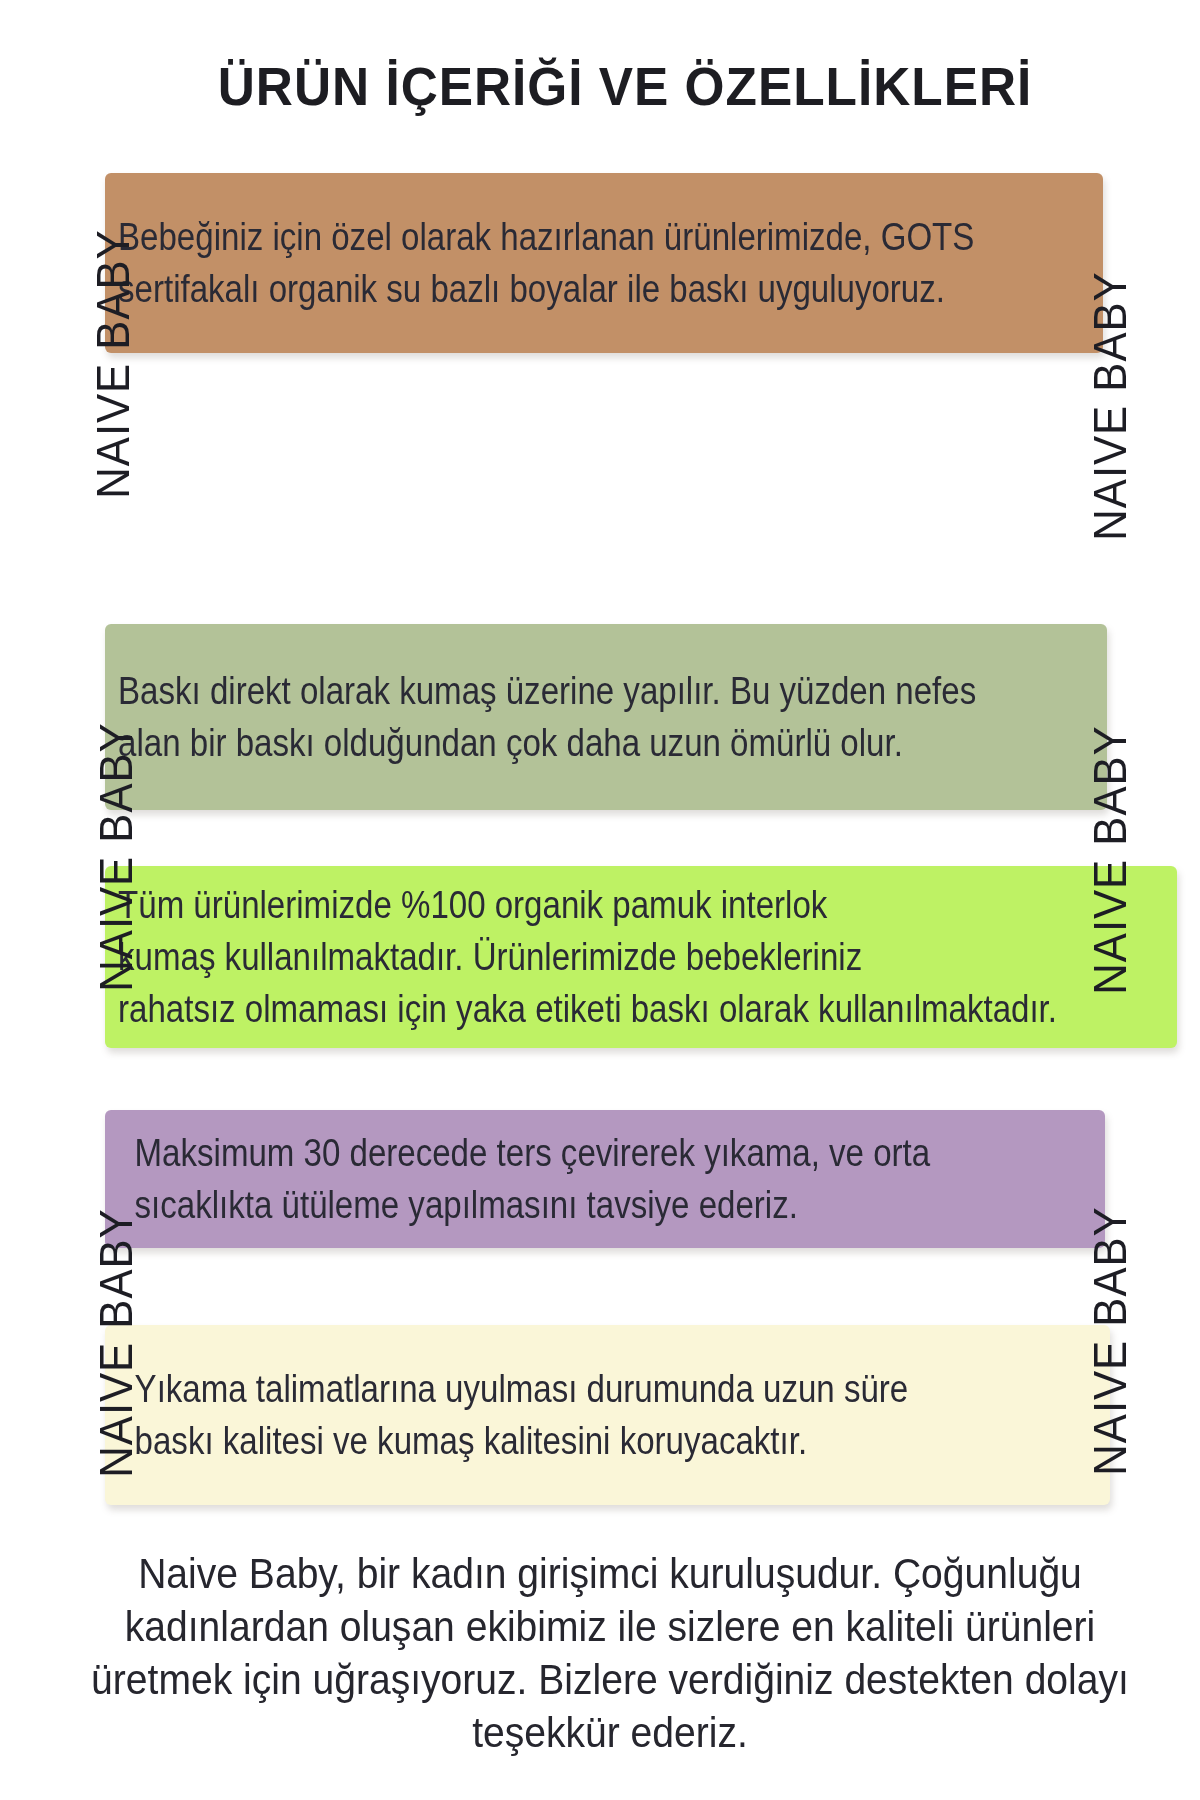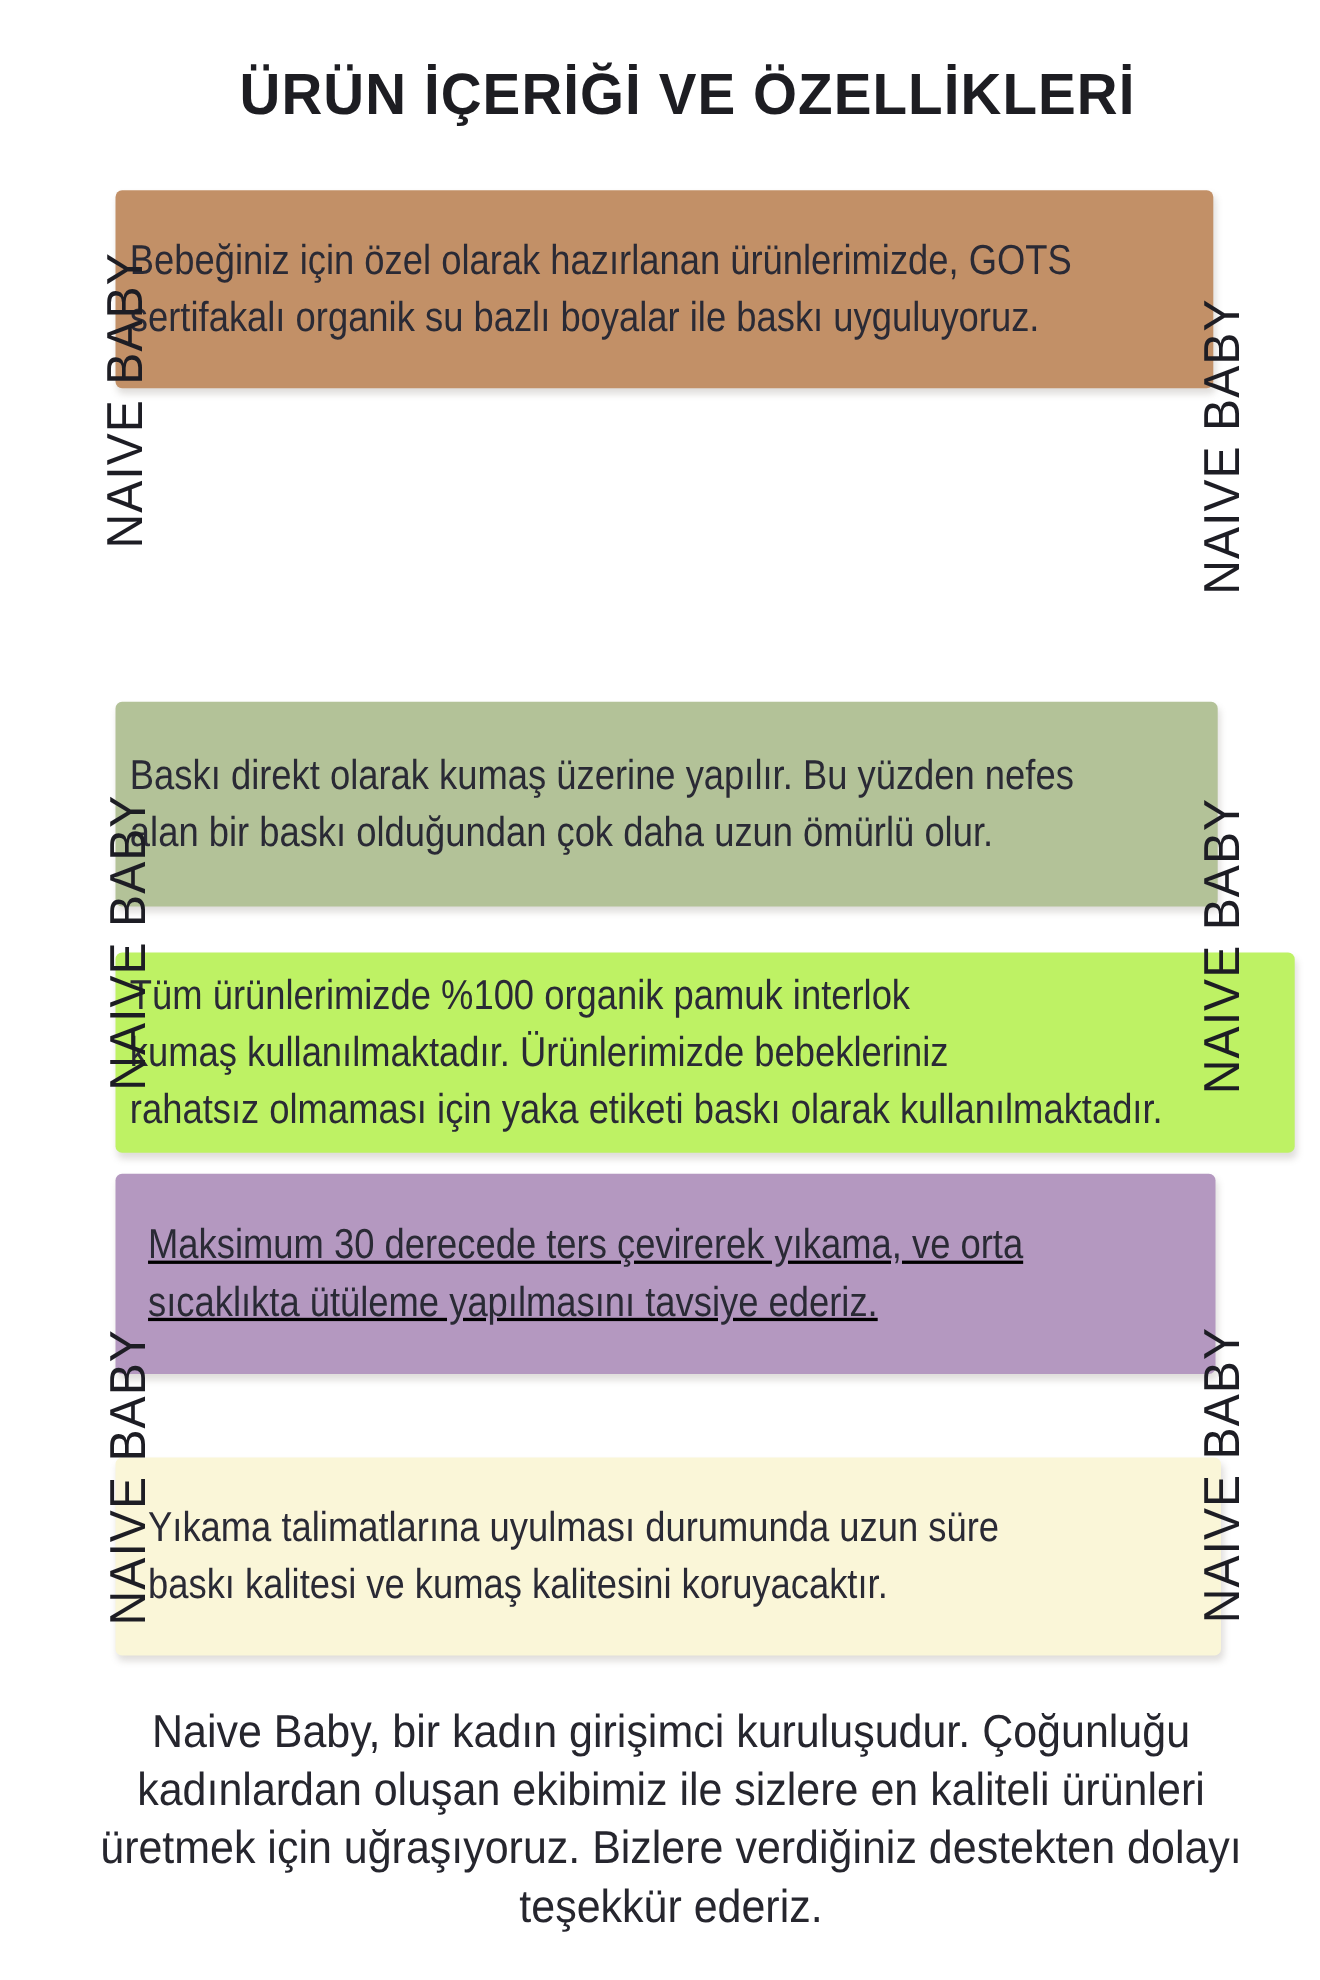--- a/index.html
+++ b/index.html
@@ -72,36 +72,36 @@
   <div class="title">ÜRÜN İÇERİĞİ VE ÖZELLİKLERİ</div>
 
   <div class="block" style="top: 173px; width: 998px; height: 180px; background-color: rgb(194, 144, 103);">
     <div class="btext pad-a">
       <div>Bebeğiniz için özel olarak hazırlanan ürünlerimizde, GOTS</div>
       <div>sertifakalı organik su bazlı boyalar ile baskı uyguluyoruz.</div>
     </div>
   </div>
 
 
-  <div class="block" style="top: 638px; width: 1002px; height: 186px; background-color: rgb(179, 194, 152);">
+  <div class="block" style="top: 624px; width: 1002px; height: 186px; background-color: rgb(179, 194, 152);">
     <div class="btext pad-a">
       <div>Baskı direkt olarak kumaş üzerine yapılır. Bu yüzden nefes</div>
       <div>alan bir baskı olduğundan çok daha uzun ömürlü olur.</div>
     </div>
   </div>
 
   <div class="block" style="top: 866px; width: 1072px; height: 182px; background-color: #bef264;">
     <div class="btext pad-a">
       <div>Tüm ürünlerimizde %100 organik pamuk interlok</div>
       <div>kumaş kullanılmaktadır. Ürünlerimizde bebekleriniz</div>
       <div>rahatsız olmaması için yaka etiketi baskı olarak kullanılmaktadır.</div>
     </div>
   </div>
 
-  <div class="block" style="top: 1067px; width: 1000px; height: 182px; background-color: rgb(180, 152, 192); text-decoration: underline;">
+  <div class="block" style="top: 1110px; width: 1000px; height: 138px; background-color: rgb(180, 152, 192);">
     <div class="btext pad-b">
       <div>Maksimum 30 derecede ters çevirerek yıkama, ve orta</div>
       <div>sıcaklıkta ütüleme yapılmasını tavsiye ederiz.</div>
     </div>
   </div>
 
   <div class="block" style="top: 1325px; width: 1005px; height: 180px; background-color: rgb(250, 246, 216);">
     <div class="btext pad-b">
       <div>Yıkama talimatlarına uyulması durumunda uzun süre</div>
       <div>baskı kalitesi ve kumaş kalitesini koruyacaktır.</div>

